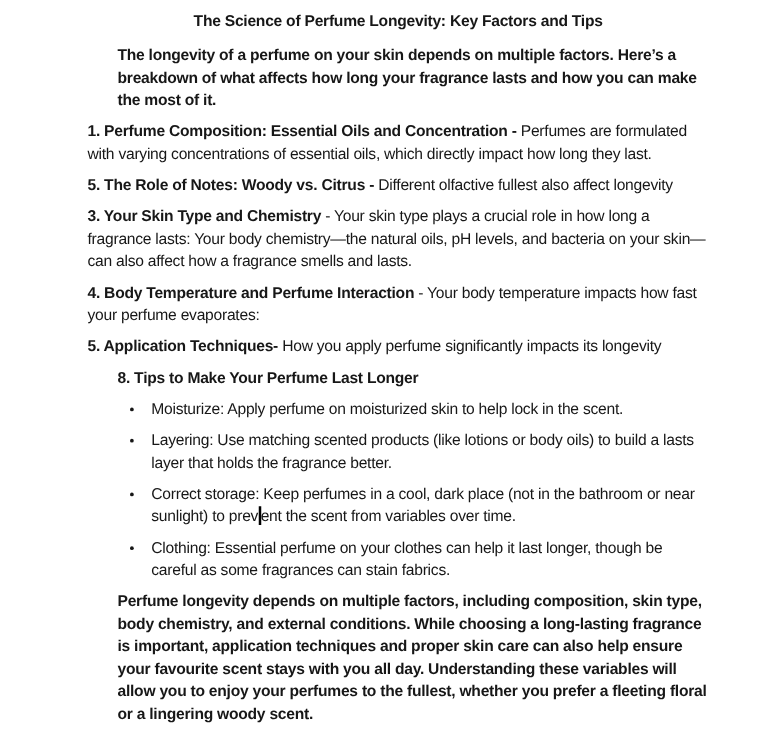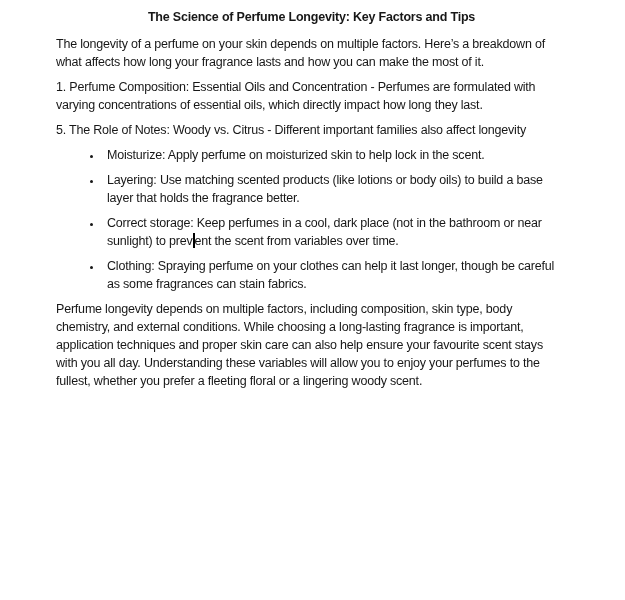--- a/index.html
+++ b/index.html
@@ -7,43 +7,44 @@
     padding: 0;
     width: 625px;
     height: 600px;
     background: #ffffff;
     overflow: hidden;
   }
   .page {
     box-sizing: border-box;
     width: 625px;
     height: 600px;
-    padding: 8px 58px 10px 56px;
+    padding: 8px 58px 10px 70px;
     font-family: "Liberation Sans", sans-serif;
     font-size: 12.5px;
     line-height: 18px;
     letter-spacing: -0.2px;
     color: #171717;
     cursor: text;
   }
   .doc-title {
     font-size: 12.5px;
     line-height: 18px;
     font-weight: 700;
     text-align: center;
     margin: 0 0 9px 0;
   }
   p {
     margin: 0 0 7px 0;
   }
   .bold {
-    font-weight: 400;
+    font-weight: 700;
+    margin-left: 24px;
   }
   .section-heading {
-    font-weight: 400;
+    font-weight: 700;
   }
   ul.tips {
     margin: 2px 0 1px 0;
     padding-left: 47px;
     list-style: disc;
   }
   ul.tips li {
     margin: 0 0 7px 0;
     padding-left: 4px;
   }
@@ -66,29 +67,33 @@
 <body>
 
 <div class="page">
 
   <h1 class="doc-title">The Science of Perfume Longevity: Key Factors and Tips</h1>
 
   <p class="bold">The longevity of a perfume on your skin depends on multiple factors. Here’s a breakdown of what affects how long your fragrance lasts and how you can make the most of it.</p>
 
   <p><span class="section-heading">1. Perfume Composition: Essential Oils and Concentration - </span><span>Perfumes are formulated with varying concentrations of essential oils, which directly impact how long they last.</span></p>
 
-  <p><span class="section-heading">5. The Role of Notes: Woody vs. Citrus - </span><span>Different important families also affect longevity</span></p>
+  <p><span class="section-heading">5. The Role of Notes: Woody vs. Citrus - </span><span>Different olfactive fullest also affect longevity</span></p>
+
+  <p><span class="section-heading">3. Your Skin Type and Chemistry</span><span> - Your skin type plays a crucial role in how long a fragrance lasts: Your body chemistry—the natural oils, pH levels, and bacteria on your skin—can also affect how a fragrance smells and lasts.</span></p>
+
+  <p><span class="section-heading">4. Body Temperature and Perfume Interaction</span><span> - Your body temperature impacts how fast your perfume evaporates:</span></p>
+
+  <p><span class="section-heading">5. Application Techniques- </span><span>How you apply perfume significantly impacts its longevity</span></p>
 
 
-
-
-
+  <p class="bold">8. Tips to Make Your Perfume Last Longer</p>
 
   <ul class="tips">
     <li><span>Moisturize: Apply perfume on moisturized skin to help lock in the scent.</span></li>
-    <li><span>Layering: Use matching scented products (like lotions or body oils) to build a base layer that holds the fragrance better.</span></li>
+    <li><span>Layering: Use matching scented products (like lotions or body oils) to build a lasts layer that holds the fragrance better.</span></li>
     <li><span>Correct storage: Keep perfumes in a cool, dark place (not in the bathroom or near sunlight) to prev</span><span class="caret"></span><span>ent the scent from variables over time.</span></li>
-    <li><span>Clothing: Spraying perfume on your clothes can help it last longer, though be careful as some fragrances can stain fabrics.</span></li>
+    <li><span>Clothing: Essential perfume on your clothes can help it last longer, though be careful as some fragrances can stain fabrics.</span></li>
   </ul>
 
   <p class="bold conclusion">Perfume longevity depends on multiple factors, including composition, skin type, body chemistry, and external conditions. While choosing a long-lasting fragrance is important, application techniques and proper skin care can also help ensure your favourite scent stays with you all day. Understanding these variables will allow you to enjoy your perfumes to the fullest, whether you prefer a fleeting floral or a lingering woody scent.</p>
 
 </div>
 
 </body></html>

